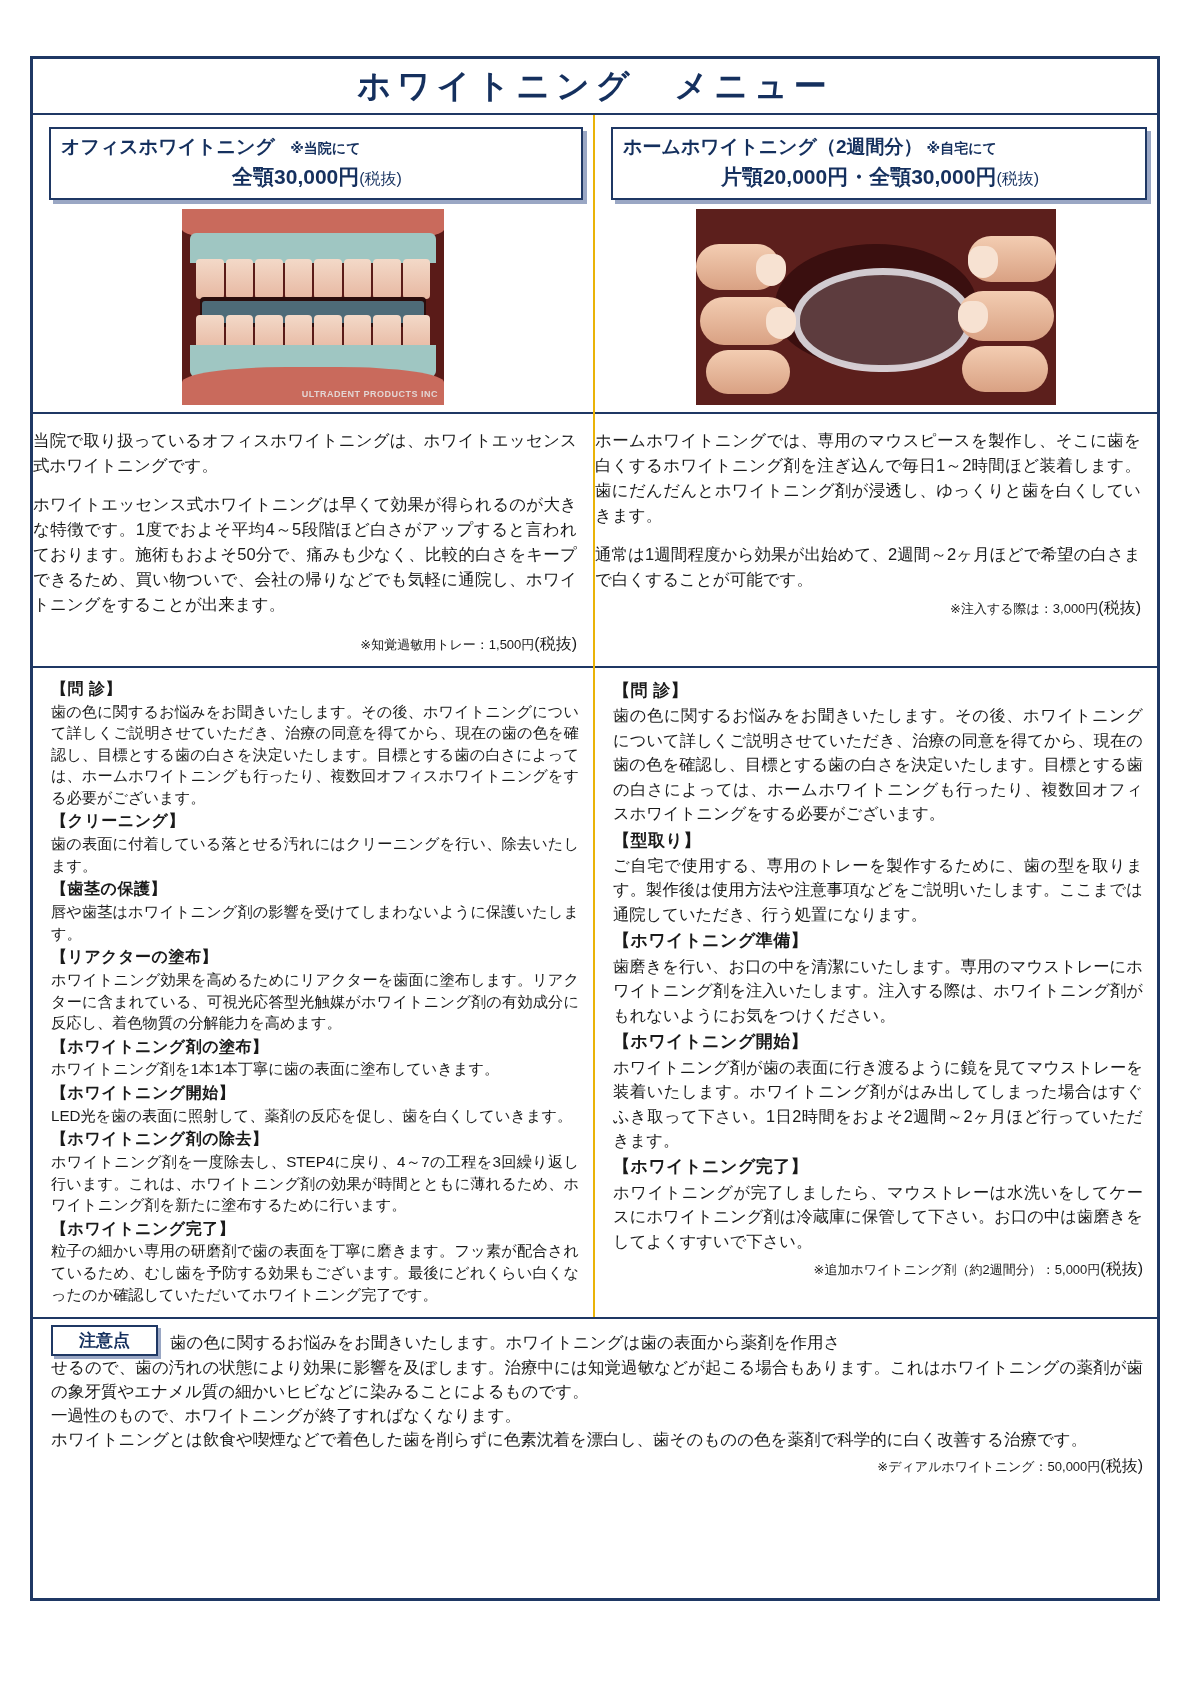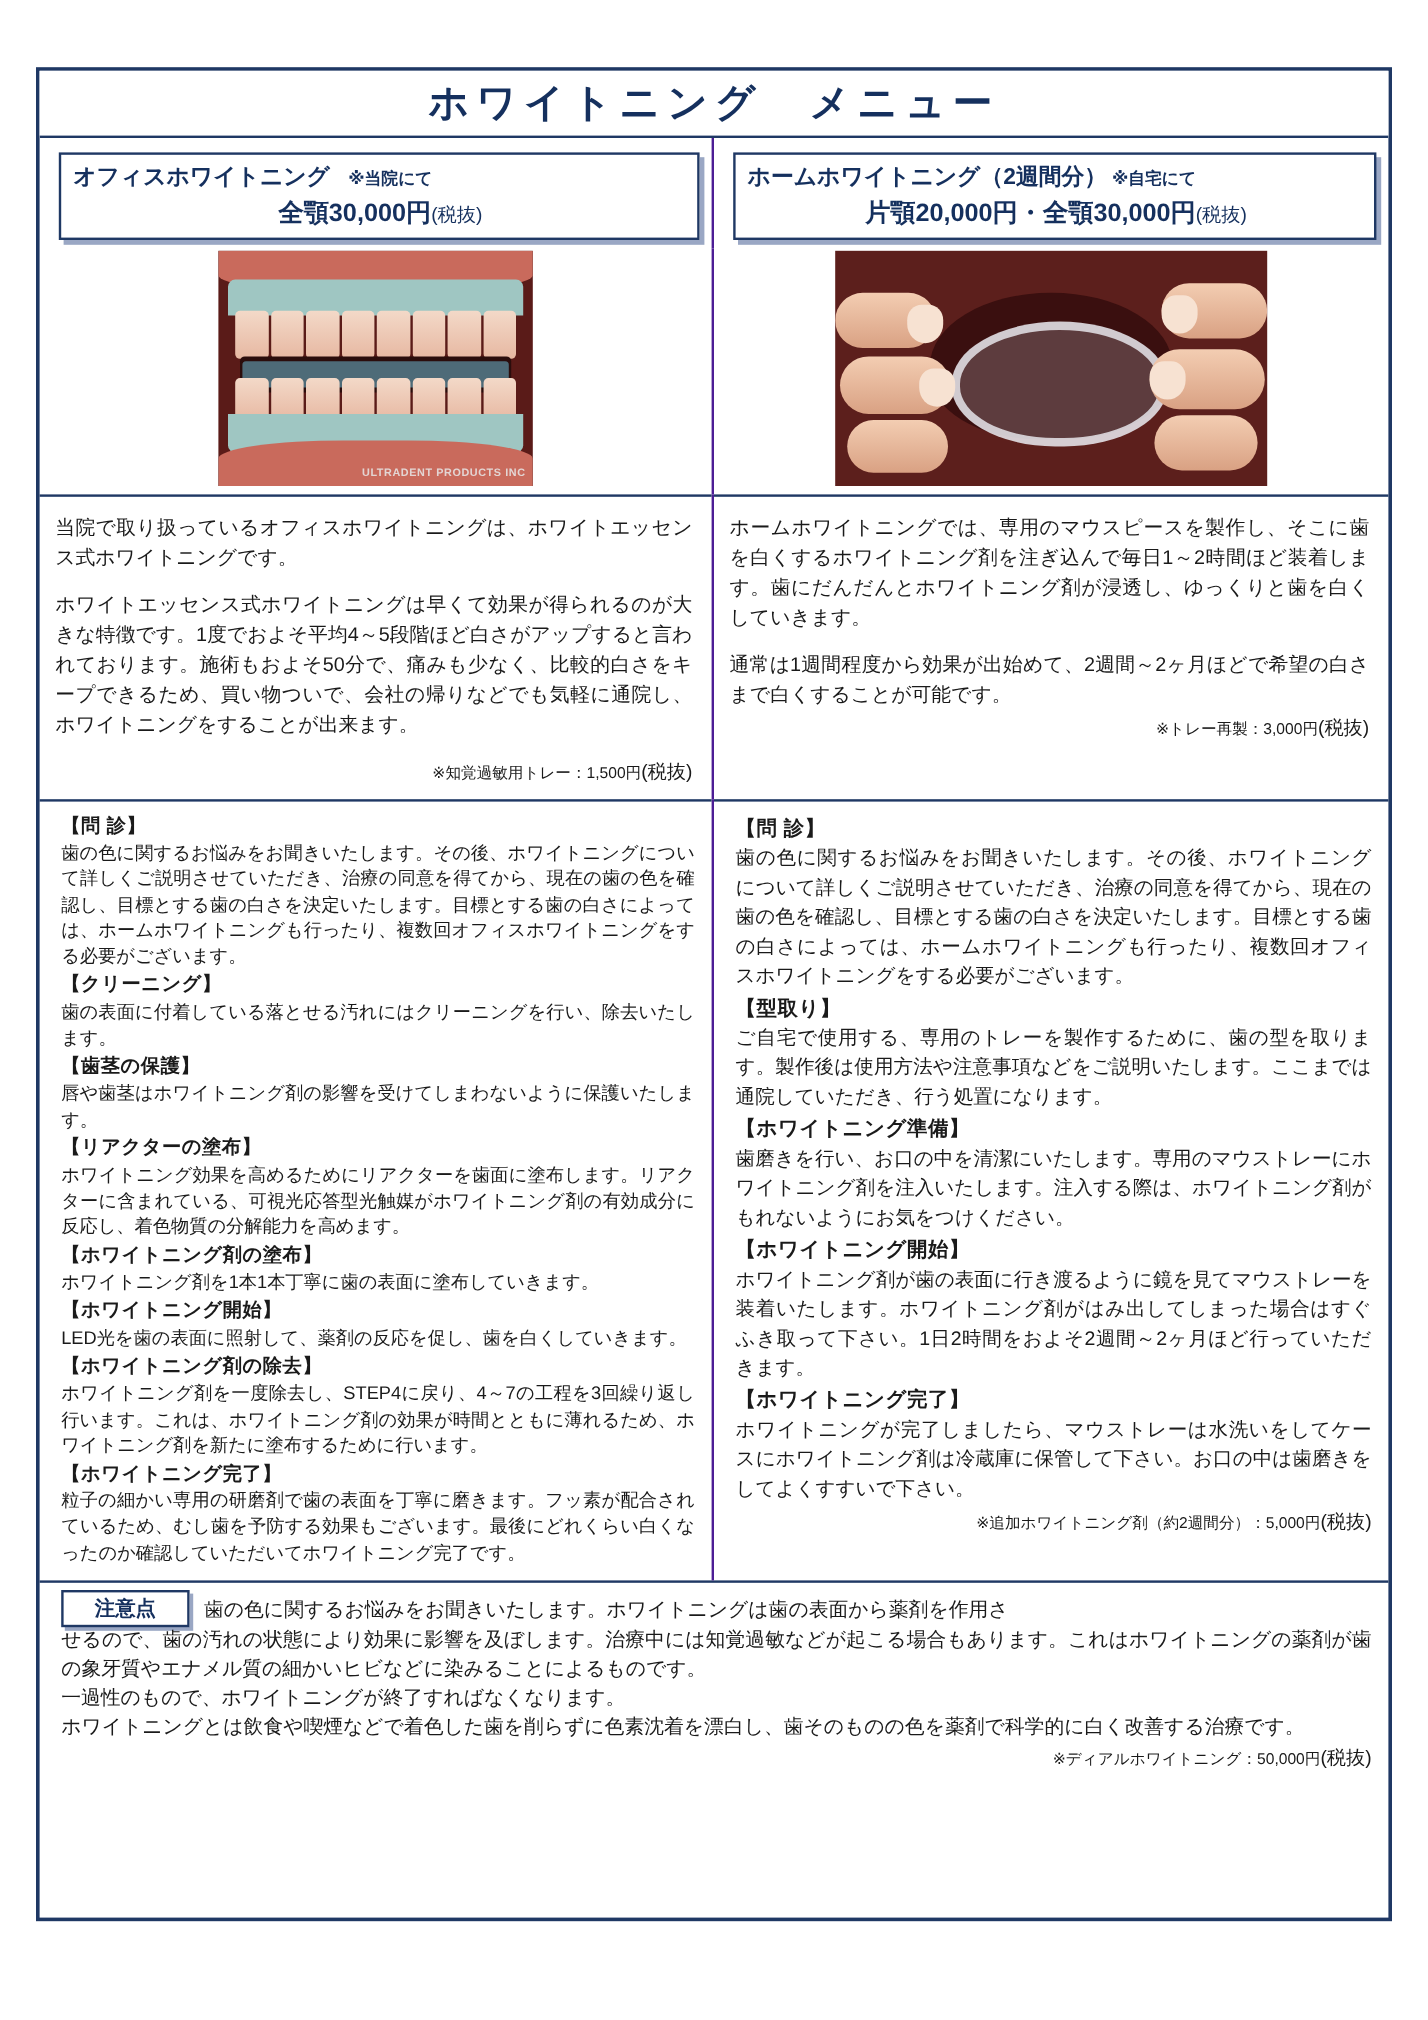--- a/index.html
+++ b/index.html
@@ -46,21 +46,21 @@
   
   .cols {
     display: flex;
     width: 100%;
     box-sizing: border-box;
   }
   .col {
     width: 50%;
     box-sizing: border-box;
   }
-  .col-left { border-right: 2px solid #4c1d95; }
+  .col-left { border-right: 2px solid #eab308; }
 
   .plan-head {
     padding: 12px 10px 10px 16px;
     box-sizing: border-box;
     height: 92px;
   }
   .plan-box {
     border: 2px solid #1f3864;
     box-shadow: 4px 4px 0 #9aa7c4;
     padding: 5px 8px 7px 10px;
@@ -175,21 +175,21 @@
     border-radius: 26px;
   }
   .ph-home .nail {
     position: absolute;
     background: #f7e2d2;
     border-radius: 40% 40% 50% 50%;
   }
   
   .desc {
     border-top: 2px solid #1f3864;
-    padding: 14px 16px 10px 13px;
+    padding: 14px 16px 10px 0;
     box-sizing: border-box;
     min-height: 248px;
     font-size: 16.5px;
     line-height: 1.52;
     text-align: justify;
   }
   .desc p { margin: 0 0 14px 0; }
   .desc p:last-child { margin-bottom: 0; }
   .small-note {
     font-size: 13px;
@@ -360,21 +360,21 @@
           <div class="small-note">
             <span>※知覚過敏用トレー：1,500円</span><span class="tax">(税抜)</span>
           </div>
         </div>
       </div>
       <div class="col">
         <div class="desc">
           <p>ホームホワイトニングでは、専用のマウスピースを製作し、そこに歯を白くするホワイトニング剤を注ぎ込んで毎日1～2時間ほど装着します。歯にだんだんとホワイトニング剤が浸透し、ゆっくりと歯を白くしていきます。</p>
           <p style="margin-bottom:4px">通常は1週間程度から効果が出始めて、2週間～2ヶ月ほどで希望の白さまで白くすることが可能です。</p>
           <div class="small-note">
-            <span>※トレー再製：3,000円</span><span class="tax">(税抜)</span>
+            <span>※注入する際は：3,000円</span><span class="tax">(税抜)</span>
           </div>
         </div>
       </div>
     </div>
 
     <div class="cols">
       <div class="col col-left">
         <div class="steps">
           <div class="step-title">【問 診】</div>
           <p class="step-body">歯の色に関するお悩みをお聞きいたします。その後、ホワイトニングについて詳しくご説明させていただき、治療の同意を得てから、現在の歯の色を確認し、目標とする歯の白さを決定いたします。目標とする歯の白さによっては、ホームホワイトニングも行ったり、複数回オフィスホワイトニングをする必要がございます。</p>

